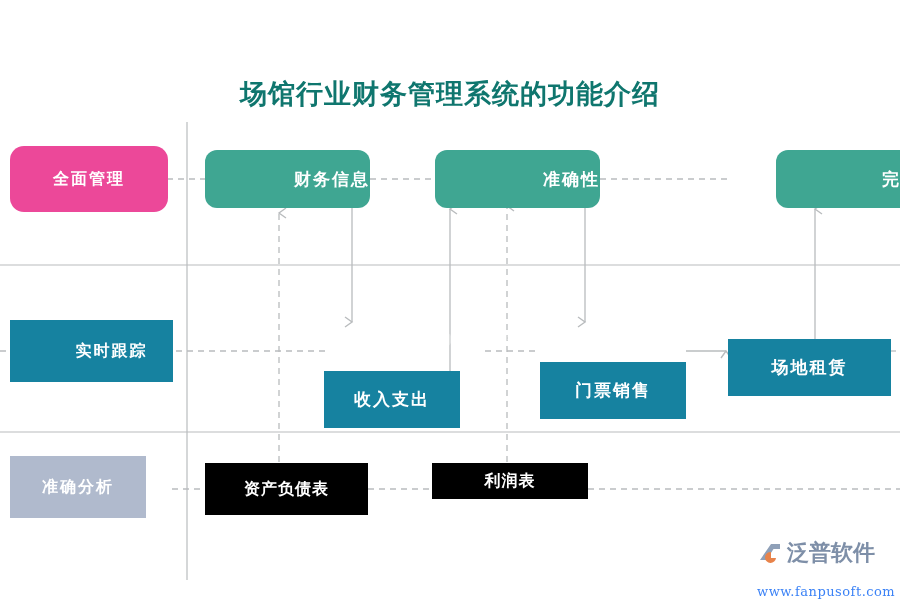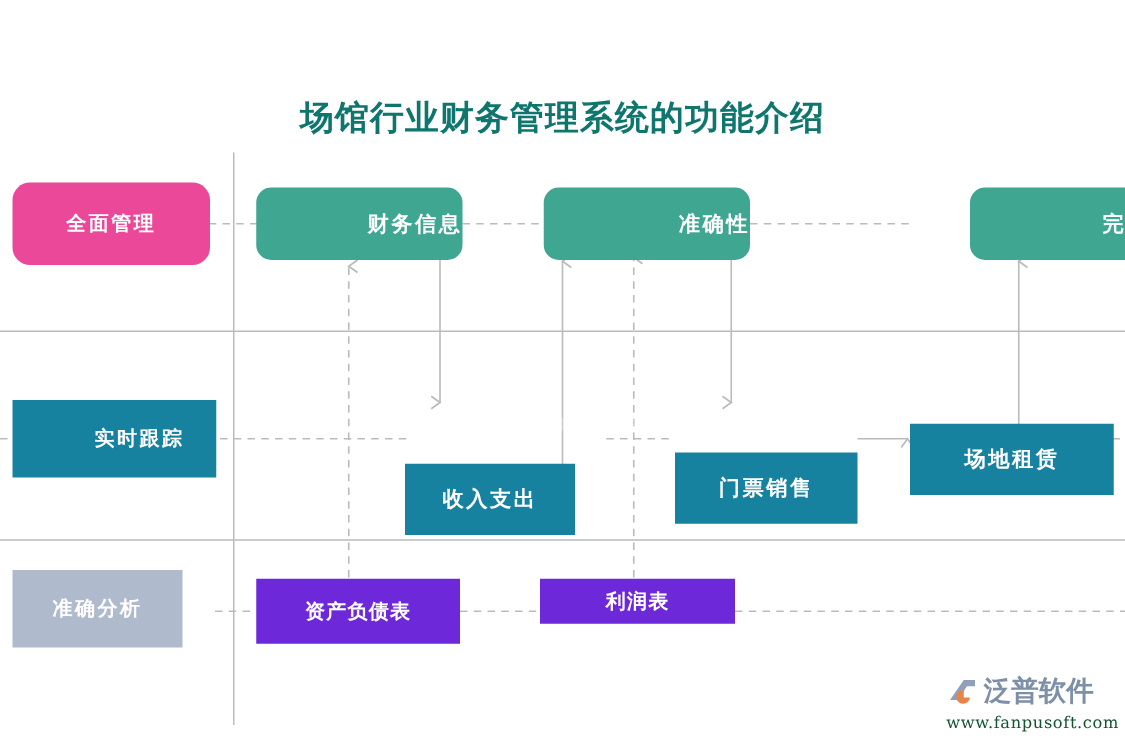--- a/index.html
+++ b/index.html
@@ -74,21 +74,21 @@
     background: #3fa692;
     border-radius: 12px;
     font-size: 17px;
     justify-content: flex-end;
   }
   .n-blue {
     background: #1682a0;
     font-size: 17px;
   }
   .n-gray {
-    background: #6d28d9;
+    background: #000000;
     font-size: 16px;
     letter-spacing: 1px;
   }
 
   .wm-center {
     position: absolute;
     left: 437px;
     top: 330px;
     display: flex;
     align-items: center;
@@ -129,24 +129,24 @@
   }
   .logo-text {
     font-family: "DejaVu Sans", sans-serif;
     font-size: 22px;
     font-weight: bold;
     color: #7e8fa8;
     letter-spacing: 0px;
     white-space: nowrap;
   }
   .logo-url {
-    margin-top: 3px;
+    margin-top: 16px;
     font-family: "DejaVu Serif", "Liberation Serif", serif;
     font-size: 13px;
-    color: #14532d;
+    color: #3b82f6;
     letter-spacing: 0.5px;
     white-space: nowrap;
     text-align: center;
   }
 </style>
 </head>
 <body>
 
 <div id="canvas">
 

